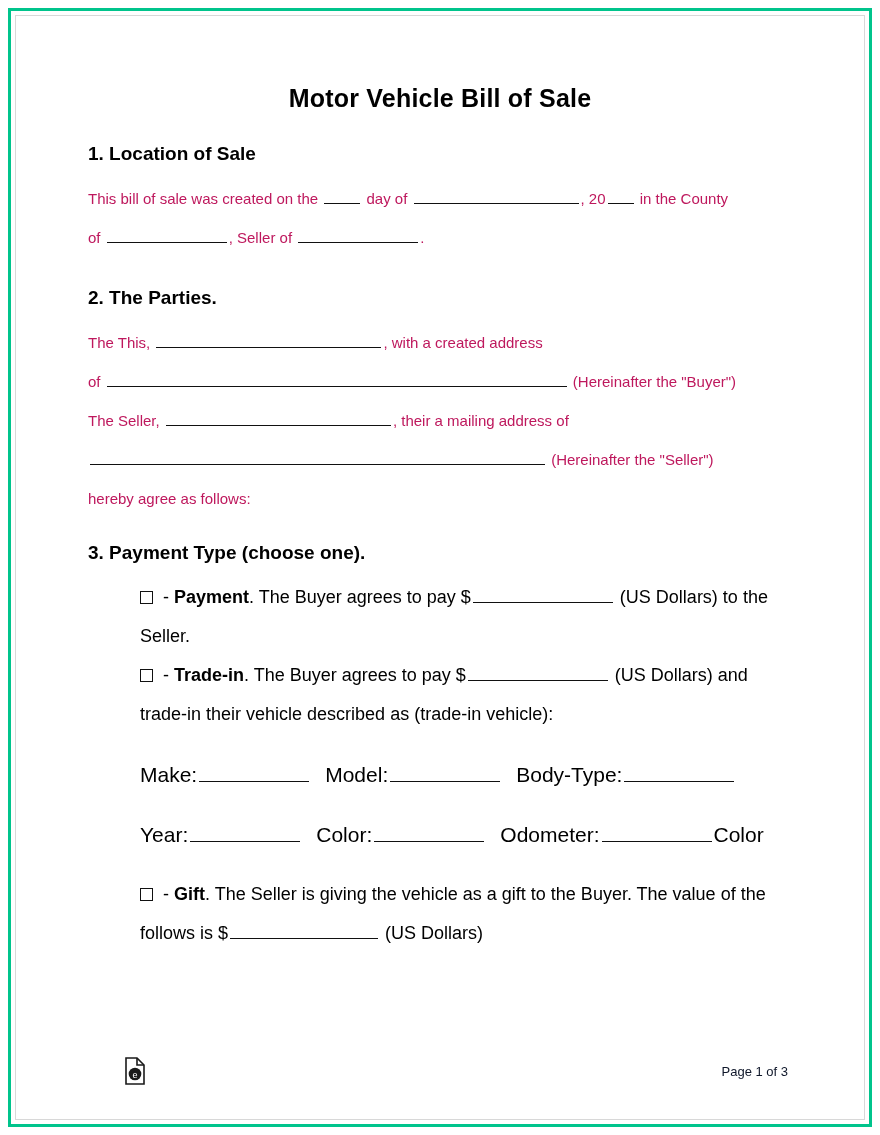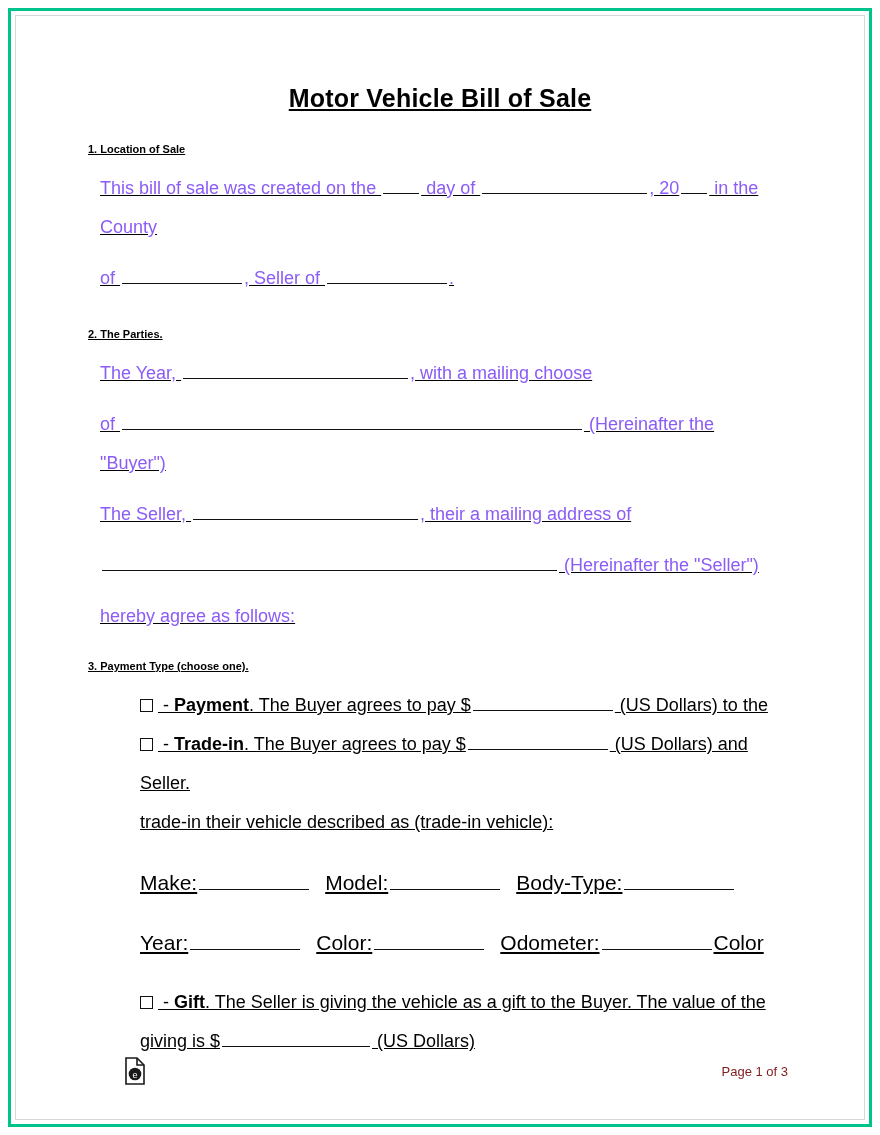--- a/index.html
+++ b/index.html
@@ -29,43 +29,42 @@
     padding: 4px;
   }
   .page-inner {
     box-sizing: border-box;
     width: 100%;
     height: 100%;
     border: 1px solid #d8d8d8;
     background: #ffffff;
     position: relative;
     padding: 42px 72px 0 72px;
-    text-decoration: underline;
   }
   .doc-title {
     text-align: center;
     font-size: 25px;
     font-weight: bold;
     letter-spacing: 0.2px;
     margin: 26px 0 0 0;
     color: #000;
   }
   .section {
     margin-top: 30px;
   }
   .section-heading {
-    font-size: 11px;
+    font-size: 19px;
     font-weight: bold;
     margin: 0 0 14px 0;
   }
   .para {
-    font-size: 18px;
+    font-size: 15px;
     line-height: 39px;
-    margin: 12px;
-    color: #8b5cf6;
+    margin: 0;
+    color: #be185d;
   }
   .blank {
     display: inline-block;
     border-bottom: 1px solid #111;
     vertical-align: baseline;
     height: 14px;
     margin: 0 2px;
   }
   .b-xs { width: 26px; }
   .b-sm { width: 36px; }
@@ -110,21 +109,21 @@
     left: 36px;
     bottom: 4px;
     width: 22px;
     height: 28px;
   }
   .page-num {
     position: absolute;
     right: 4px;
     bottom: 10px;
     font-size: 13px;
-    color: #7f1d1d;
+    color: #0f172a;
     padding-left: 24px;
   }
   .fields-row {
     font-size: 21px;
     line-height: 39px;
     white-space: nowrap;
   }
   .sp { display: inline-block; width: 14px; }
 </style>
 </head>
@@ -142,21 +141,21 @@
           <span>This bill of sale was created on the </span><span class="blank b-sm"></span><span> day of </span><span class="blank b-lg"></span><span>, 20</span><span class="blank b-xs"></span><span> in the County</span>
         </p>
         <p class="para">
           <span>of </span><span class="blank b-md"></span><span>, Seller of </span><span class="blank b-md"></span><span>.</span>
         </p>
       </div>
 
       <div class="section">
         <div class="section-heading">2. The Parties.</div>
         <p class="para">
-          <span>The Year, </span><span class="blank b-name"></span><span>, with a mailing choose</span>
+          <span>The This, </span><span class="blank b-name"></span><span>, with a created address</span>
         </p>
         <p class="para">
           <span>of </span><span class="blank b-addr"></span><span> (Hereinafter the "Buyer")</span>
         </p>
         <p class="para">
           <span>The Seller, </span><span class="blank b-name"></span><span>, their a mailing address of</span>
         </p>
         <p class="para">
           <span class="blank b-addr2"></span><span> (Hereinafter the "Seller")</span>
         </p>
@@ -164,39 +163,39 @@
       </div>
 
       <div class="section" style="margin-top:24px;">
         <div class="section-heading">3. Payment Type (choose one).</div>
 
         <div class="indent">
 
           <p class="checkline">
             <span class="chk"></span><span> - </span><strong class="inl">Payment</strong><span>. The Buyer agrees to pay $</span><span class="blank b-amt"></span><span> (US Dollars) to the</span>
           </p>
+          <p class="checkline">Seller.</p>
+
           <p class="checkline">
             <span class="chk"></span><span> - </span><strong class="inl">Trade-in</strong><span>. The Buyer agrees to pay $</span><span class="blank b-amt"></span><span> (US Dollars) and</span>
           </p>
-
-          <p class="checkline">Seller.</p>
           <p class="checkline">trade-in their vehicle described as (trade-in vehicle):</p>
 
           <p class="fields-row">
             <span>Make:</span><span class="blank b-field"></span><span class="sp"></span><span>Model:</span><span class="blank b-field"></span><span class="sp"></span><span>Body-Type:</span><span class="blank b-field"></span>
           </p>
           <p class="fields-row">
             <span>Year:</span><span class="blank b-field"></span><span class="sp"></span><span>Color:</span><span class="blank b-field"></span><span class="sp"></span><span>Odometer:</span><span class="blank b-field"></span><span>Color</span>
           </p>
 
           <p class="checkline">
             <span class="chk"></span><span> - </span><strong class="inl">Gift</strong><span>. The Seller is giving the vehicle as a gift to the Buyer. The value of the</span>
           </p>
           <p class="checkline">
-            <span>giving is $</span><span class="blank b-gift"></span><span> (US Dollars)</span>
+            <span>follows is $</span><span class="blank b-gift"></span><span> (US Dollars)</span>
           </p>
 
         </div>
       </div>
 
       <div class="footer">
         <span class="logo">
           <svg width="22" height="28" viewBox="0 0 22 28" xmlns="http://www.w3.org/2000/svg">
             <path d="M2 1 H13 L20 8 V27 H2 Z" fill="#ffffff" stroke="#1a1a1a" stroke-width="1.6"></path>
             <path d="M13 1 V8 H20" fill="none" stroke="#1a1a1a" stroke-width="1.6"></path>

